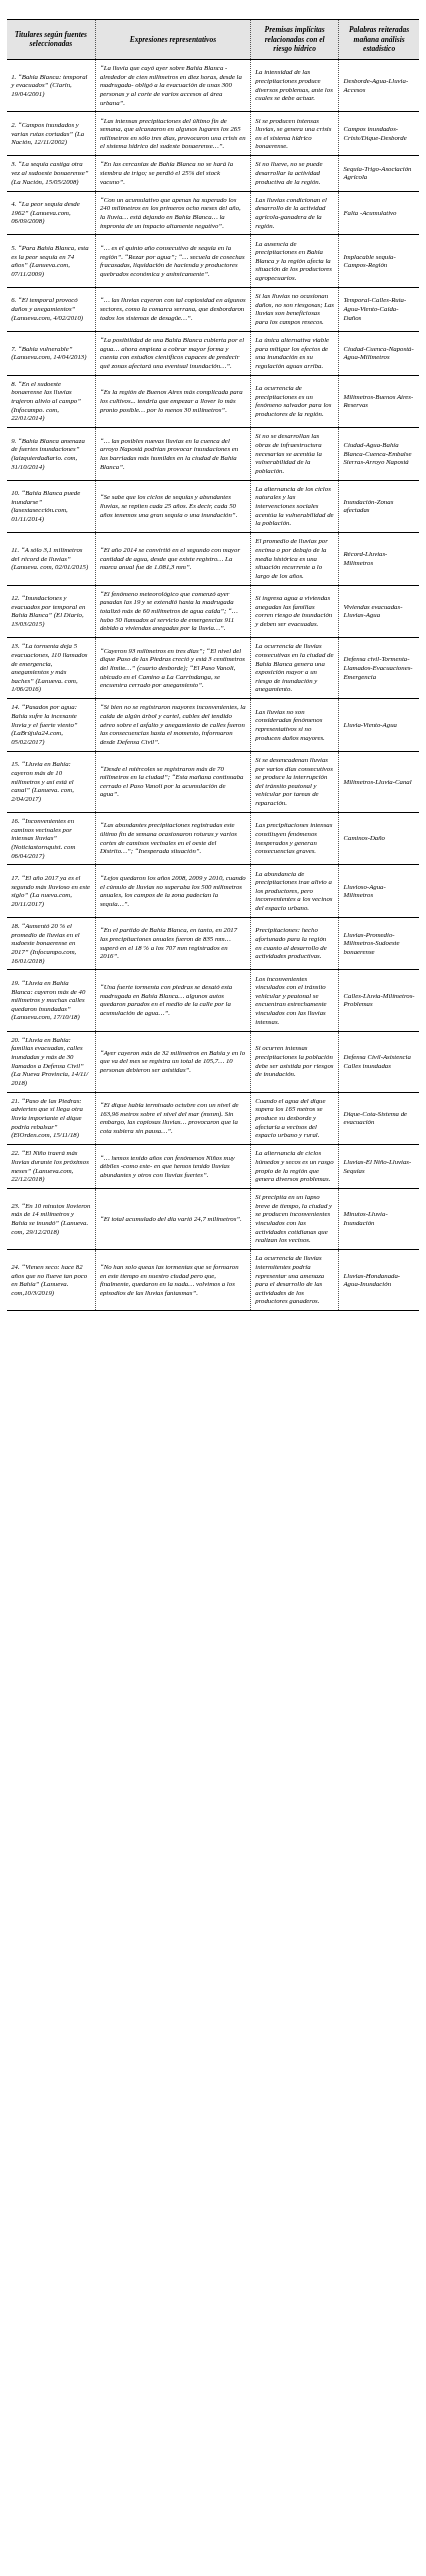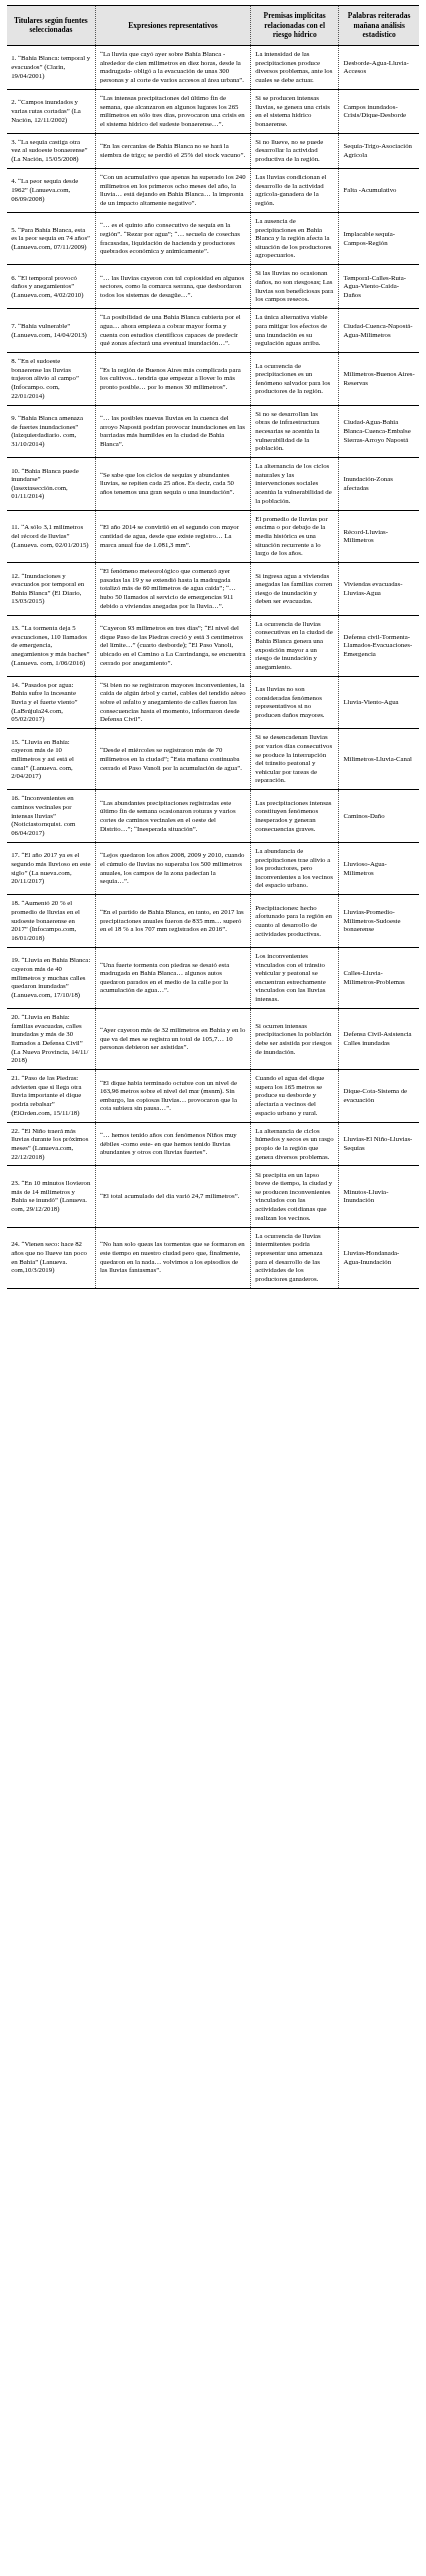--- a/index.html
+++ b/index.html
@@ -13,22 +13,23 @@
     color: #000000;
   }
   .table-wrap {
     width: 426px;
     padding: 0;
     box-sizing: border-box;
   }
   table.data-table {
     border-collapse: collapse;
     width: 412px;
-    margin: 5px auto 0 auto;
+    margin: 19px auto 0 auto;
     table-layout: fixed;
+    font-style: italic;
   }
   table.data-table col.c1 { width: 88px; }
   table.data-table col.c2 { width: 155px; }
   table.data-table col.c3 { width: 88px; }
   table.data-table col.c4 { width: 80px; }
 
   thead th {
     background: #e4e4e4;
     font-weight: bold;
     font-size: 7.5px;

